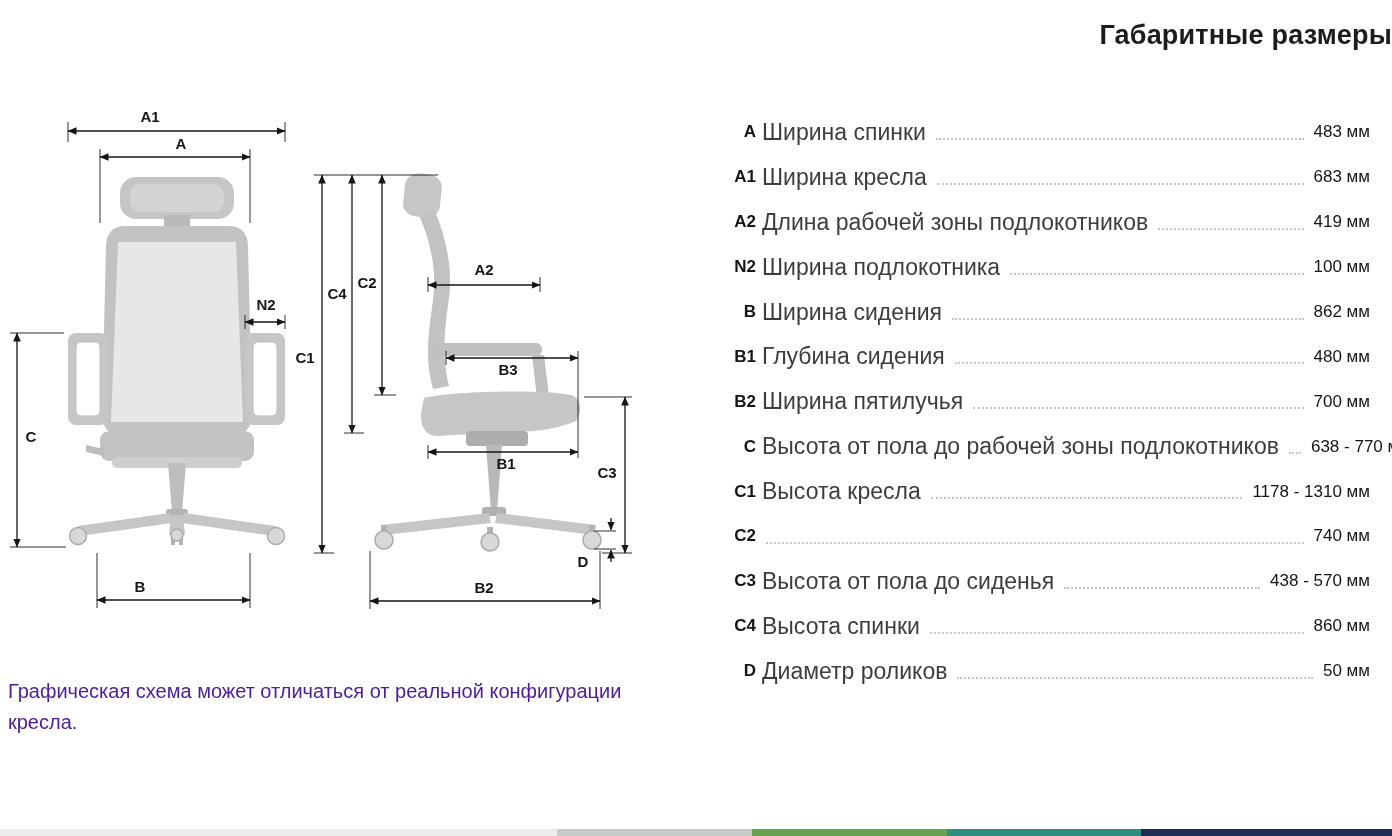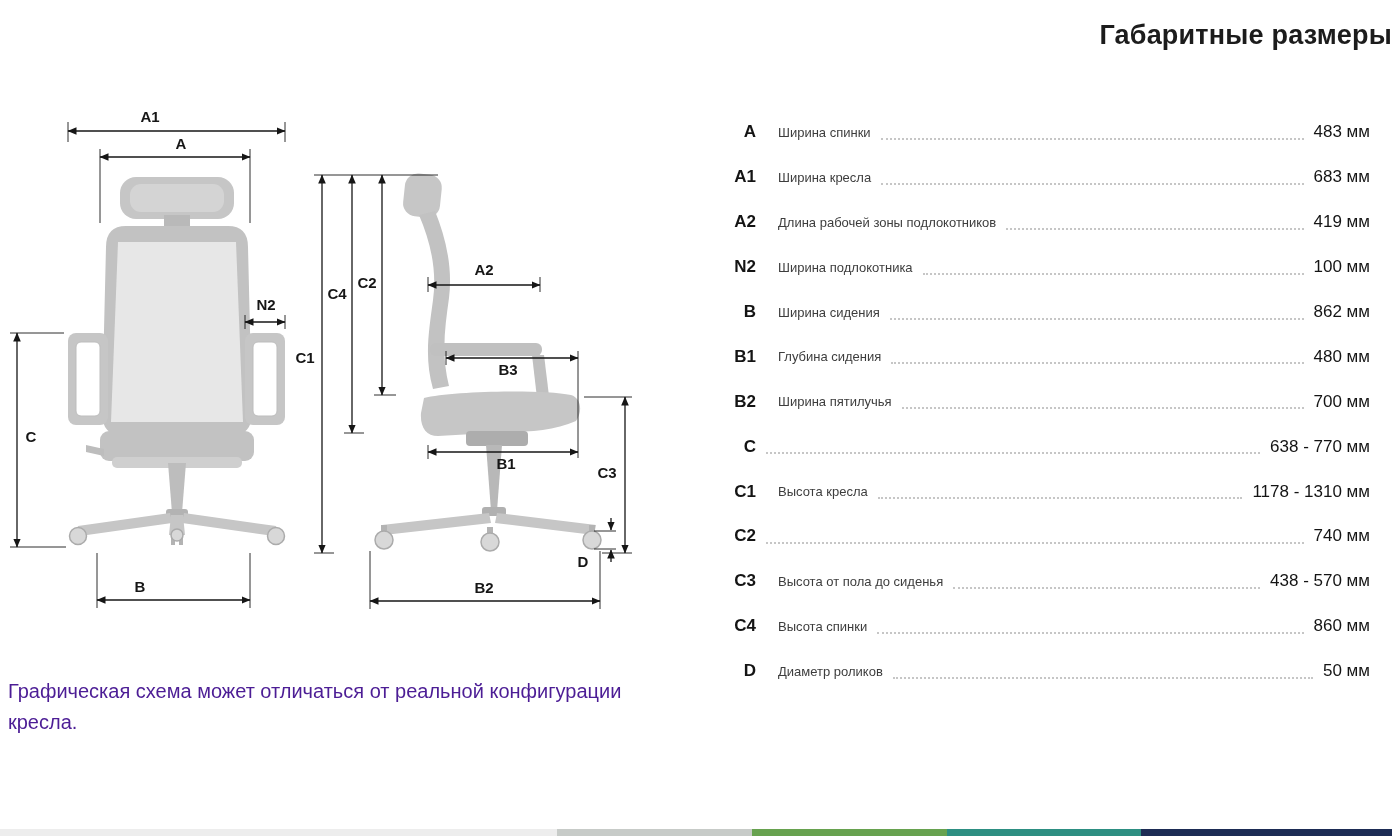--- a/index.html
+++ b/index.html
@@ -18,21 +18,21 @@
   .dims-table{
     position:absolute;left:712px;top:110px;width:658px;
   }
   .dim-row{
     display:flex;align-items:center;height:44.9px;
   }
   .dim-code{
     flex:0 0 44px;text-align:right;font-weight:700;font-size:17px;color:#141414;
   }
   .dim-name{
-    margin-left:22px;font-size:13px;color:#3d3d3d;white-space:nowrap;
+    margin-left:6px;font-size:23px;color:#3d3d3d;white-space:nowrap;
   }
   .dim-leader{
     flex:1 1 auto;min-width:12px;height:13px;margin:0 10px;
     border-bottom:2px dotted #c6c6c6;
   }
   .dim-value{
     font-size:17px;color:#141414;white-space:nowrap;text-align:left;
   }
   
   .notes{
@@ -234,20 +234,21 @@
 
   <div class="dim-row">
     <span class="dim-code">B2</span>
     <span class="dim-name">Ширина пятилучья</span>
     <span class="dim-leader"></span>
     <span class="dim-value">700 мм</span>
   </div>
 
   <div class="dim-row">
     <span class="dim-code">C</span>
+    <span class="dim-name">Высота от пола до рабочей зоны подлокотников</span>
     <span class="dim-leader"></span>
     <span class="dim-value">638 - 770 мм</span>
   </div>
 
   <div class="dim-row">
     <span class="dim-code">C1</span>
     <span class="dim-name">Высота кресла</span>
     <span class="dim-leader"></span>
     <span class="dim-value">1178 - 1310 мм</span>
   </div>

